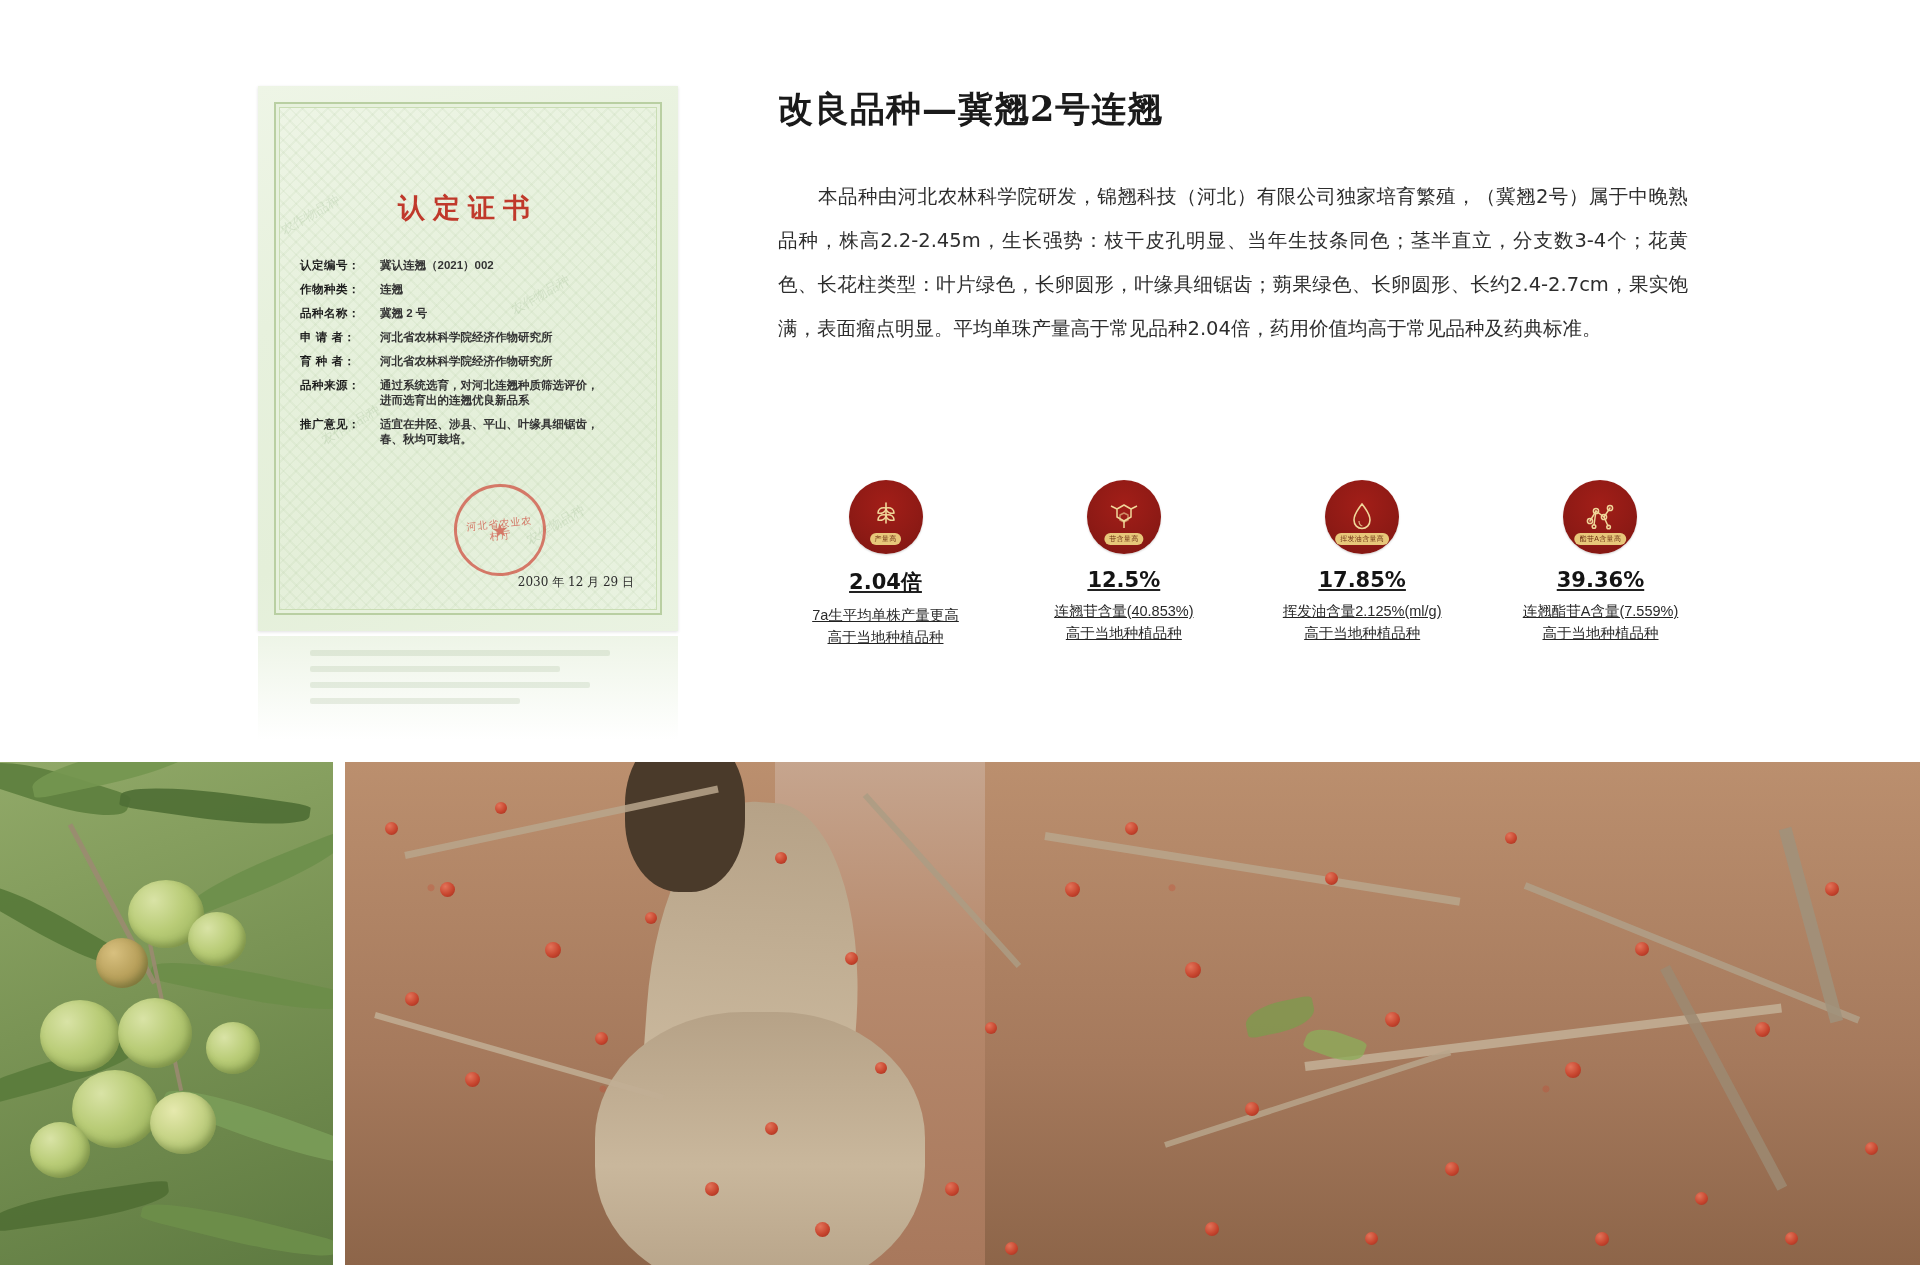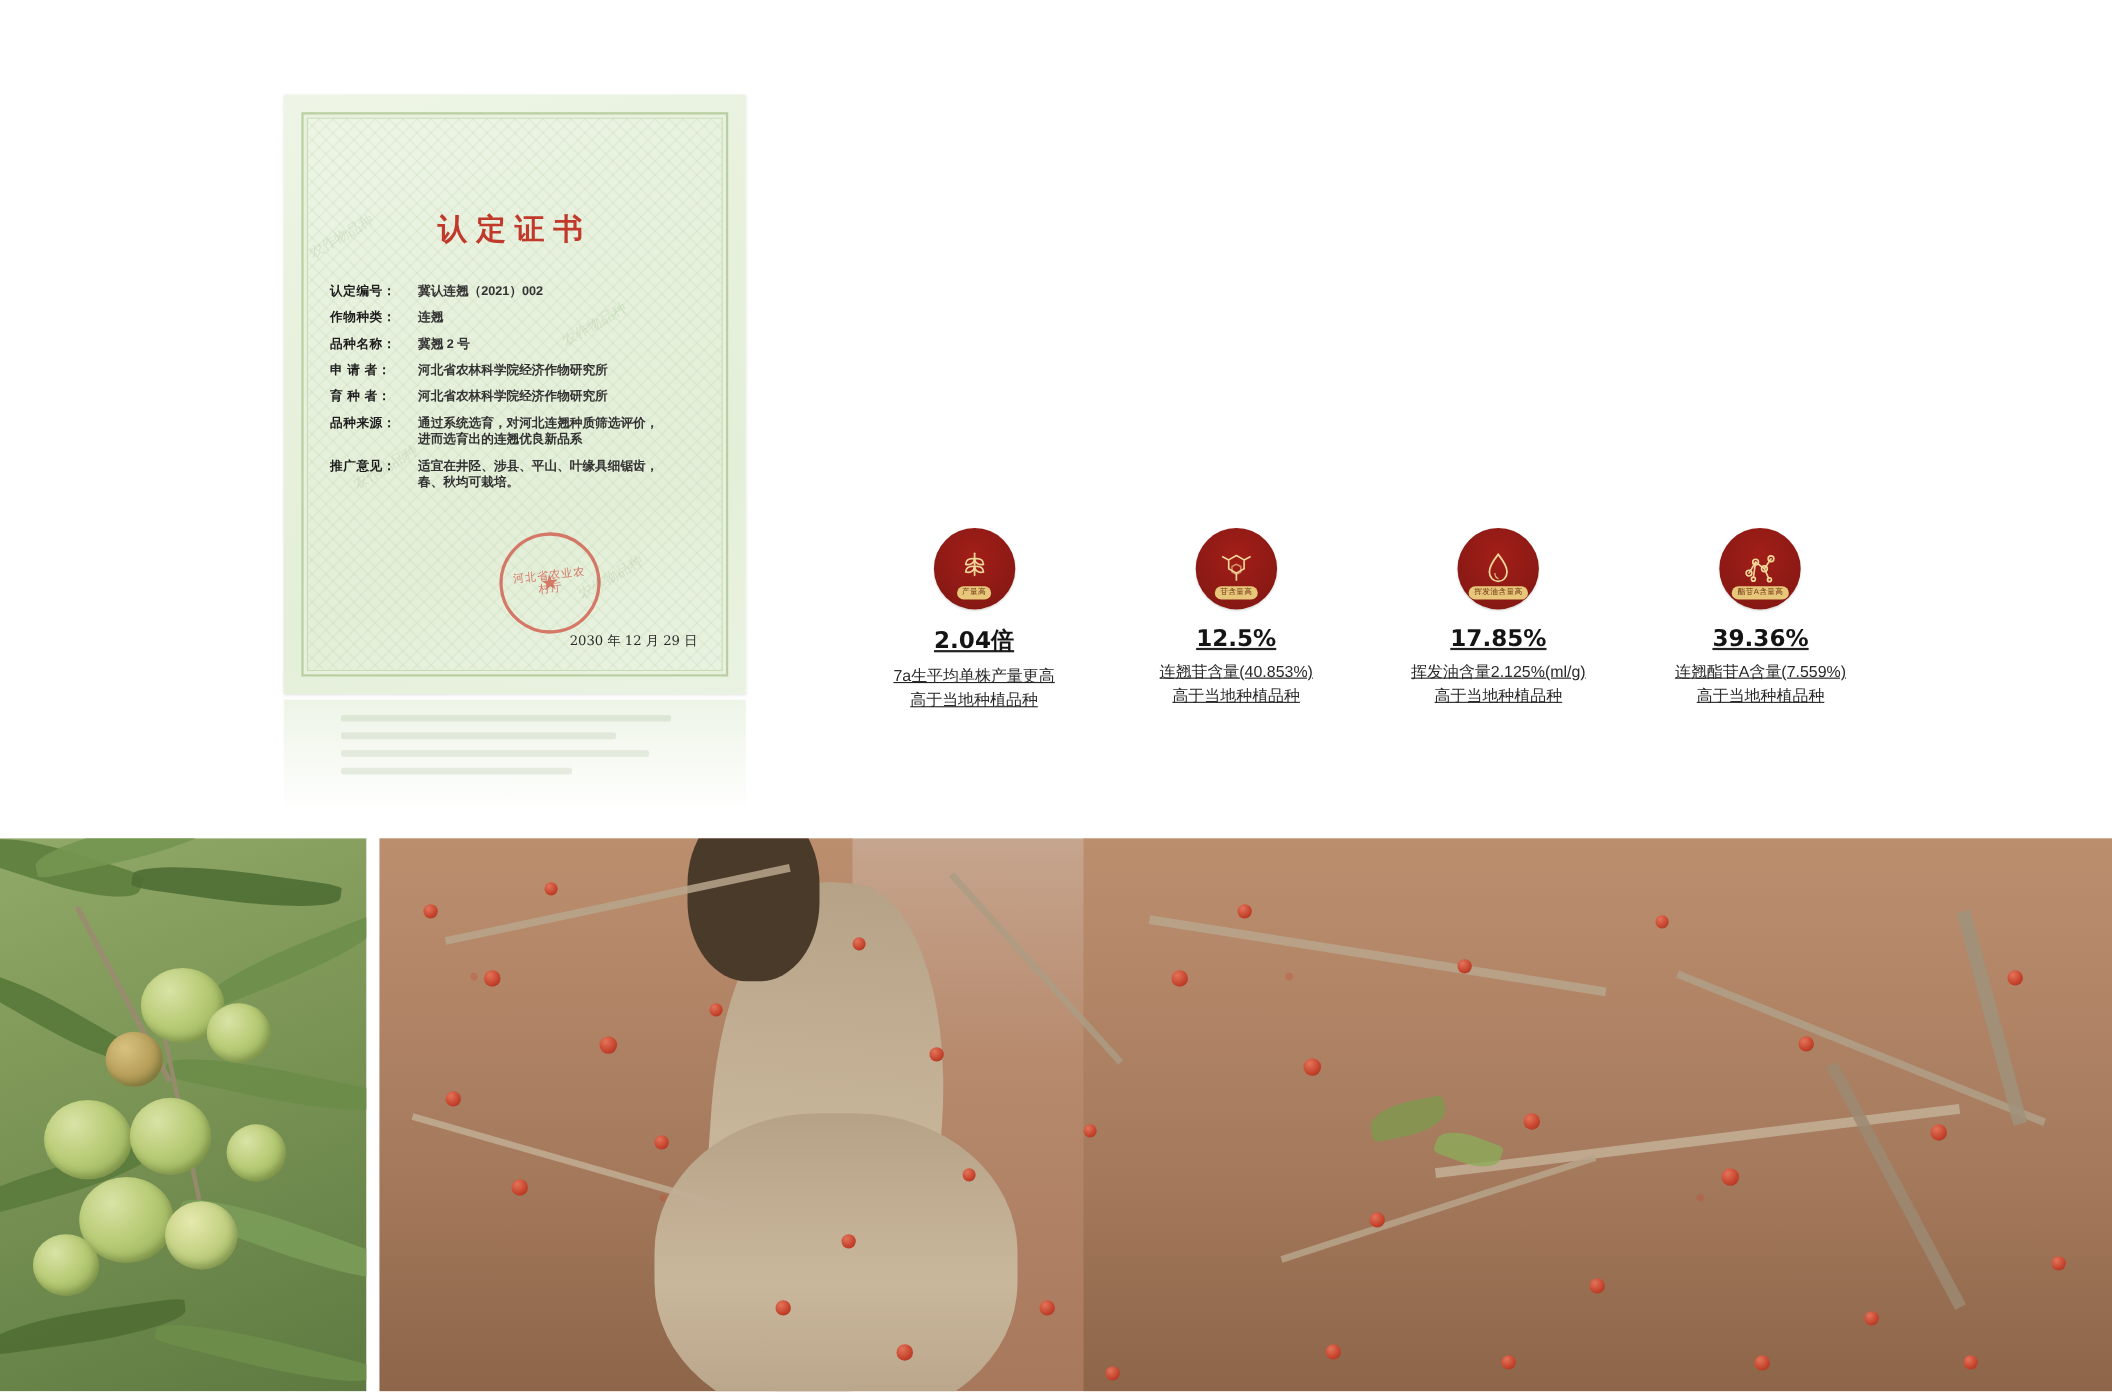--- a/index.html
+++ b/index.html
@@ -382,20 +382,24 @@
     </div>
   </div>
 
   <div class="cert-reflection">
     <div class="rline" style="top:14px; width:300px;"></div>
     <div class="rline" style="top:30px; width:250px;"></div>
     <div class="rline" style="top:46px; width:280px;"></div>
     <div class="rline" style="top:62px; width:210px;"></div>
   </div>
 
+  <div class="right-col">
+    <h1 class="headline">改良品种—冀翘2号连翘</h1>
+    <p class="body-text">本品种由河北农林科学院研发，锦翘科技（河北）有限公司独家培育繁殖，（冀翘2号）属于中晚熟品种，株高2.2-2.45m，生长强势：枝干皮孔明显、当年生技条同色；茎半直立，分支数3-4个；花黄色、长花柱类型：叶片绿色，长卵圆形，叶缘具细锯齿；蒴果绿色、长卵圆形、长约2.4-2.7cm，果实饱满，表面瘤点明显。平均单珠产量高于常见品种2.04倍，药用价值均高于常见品种及药典标准。</p>
+  </div>
 
   <div class="stats">
 
     <div class="stat">
       <div class="stat-badge">
         <svg width="40" height="40" viewBox="0 0 40 40" aria-hidden="true">
           <g fill="none" stroke="#f0d79a" stroke-width="1.6" stroke-linecap="round">
             <path d="M20 6 L20 26"></path>
             <path d="M20 11 C14 10 12 13 12 16 C16 17 19 15 20 12"></path>
             <path d="M20 11 C26 10 28 13 28 16 C24 17 21 15 20 12"></path>

